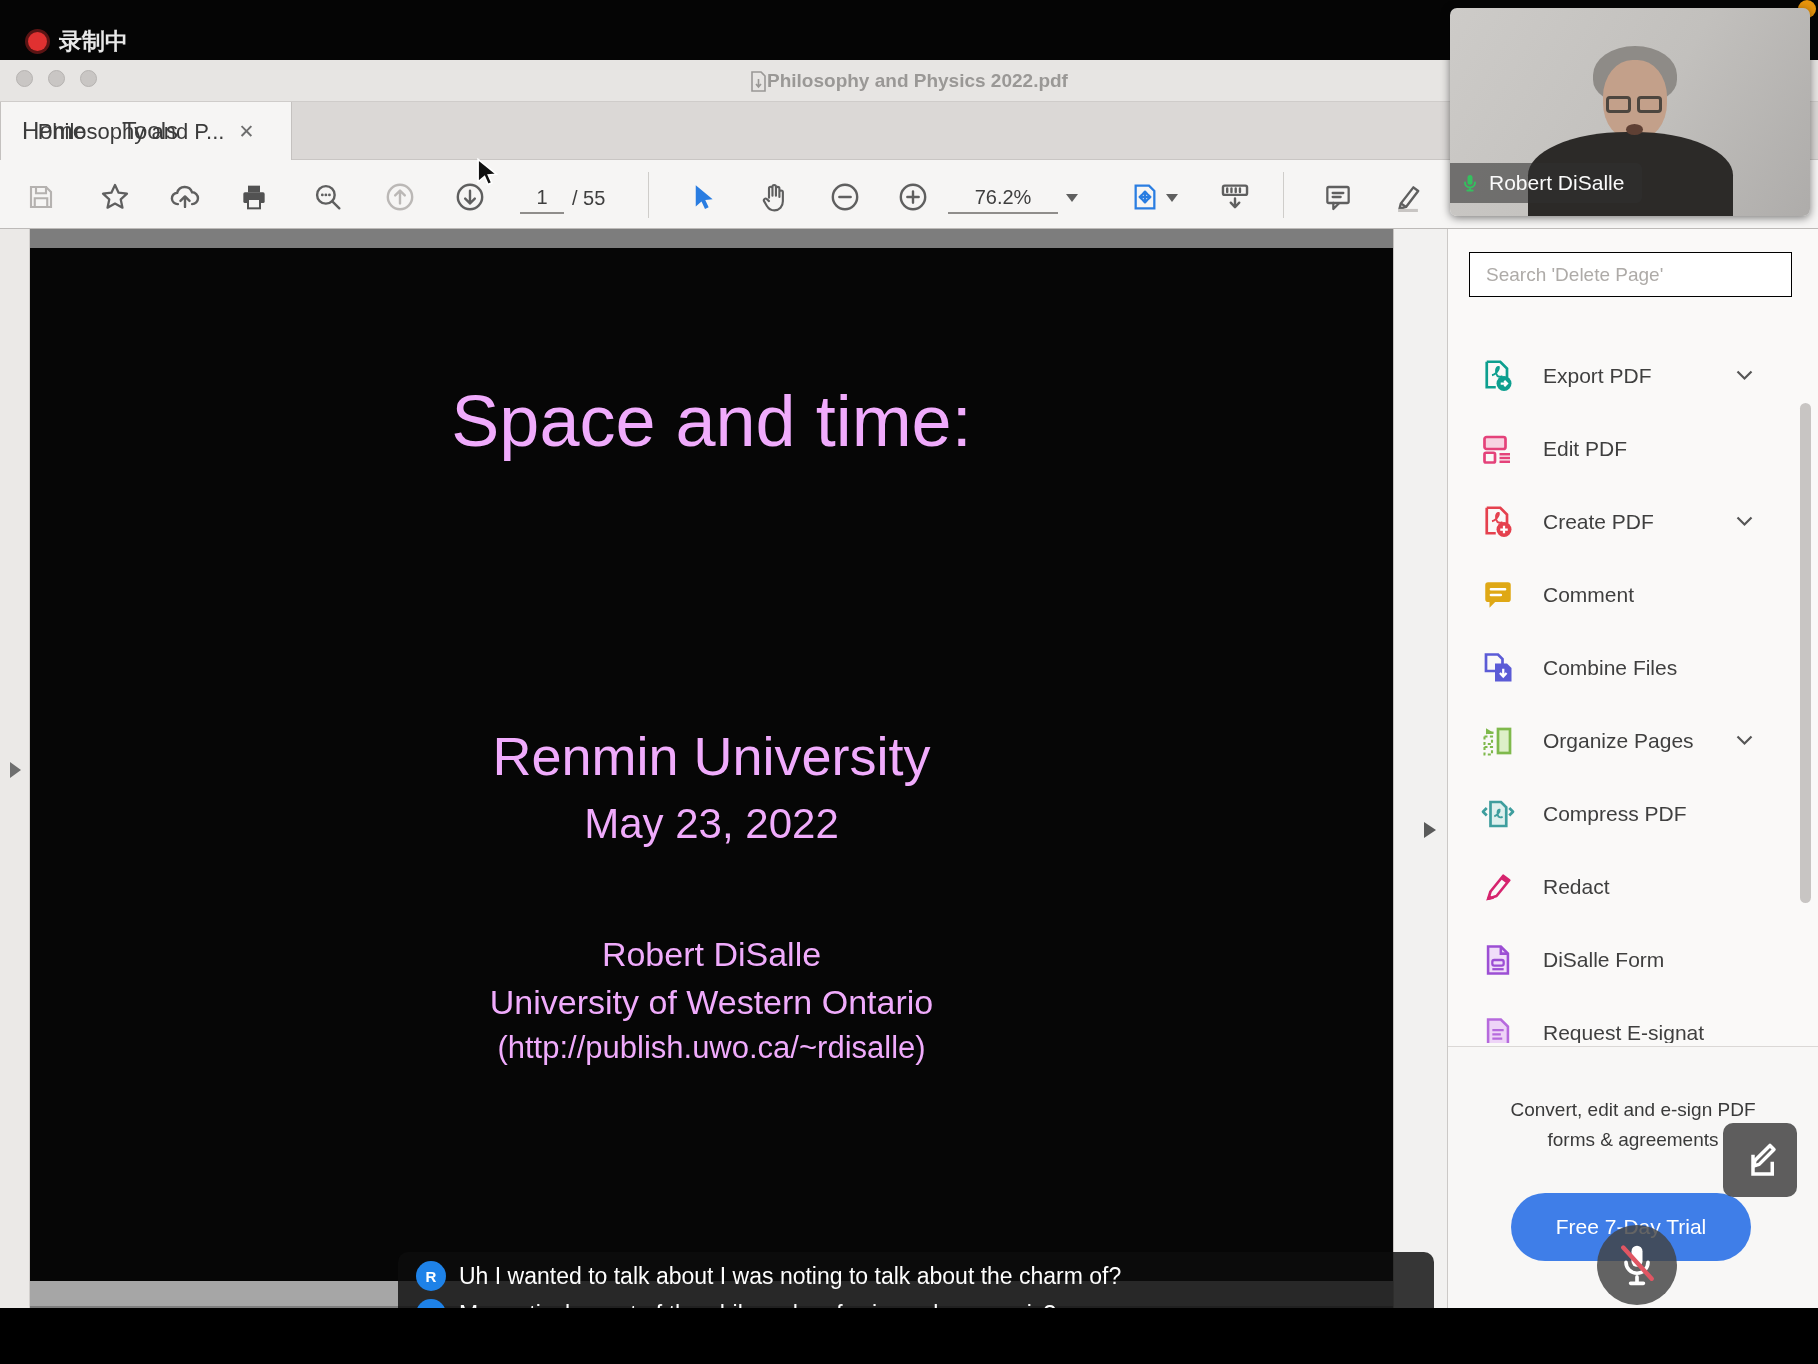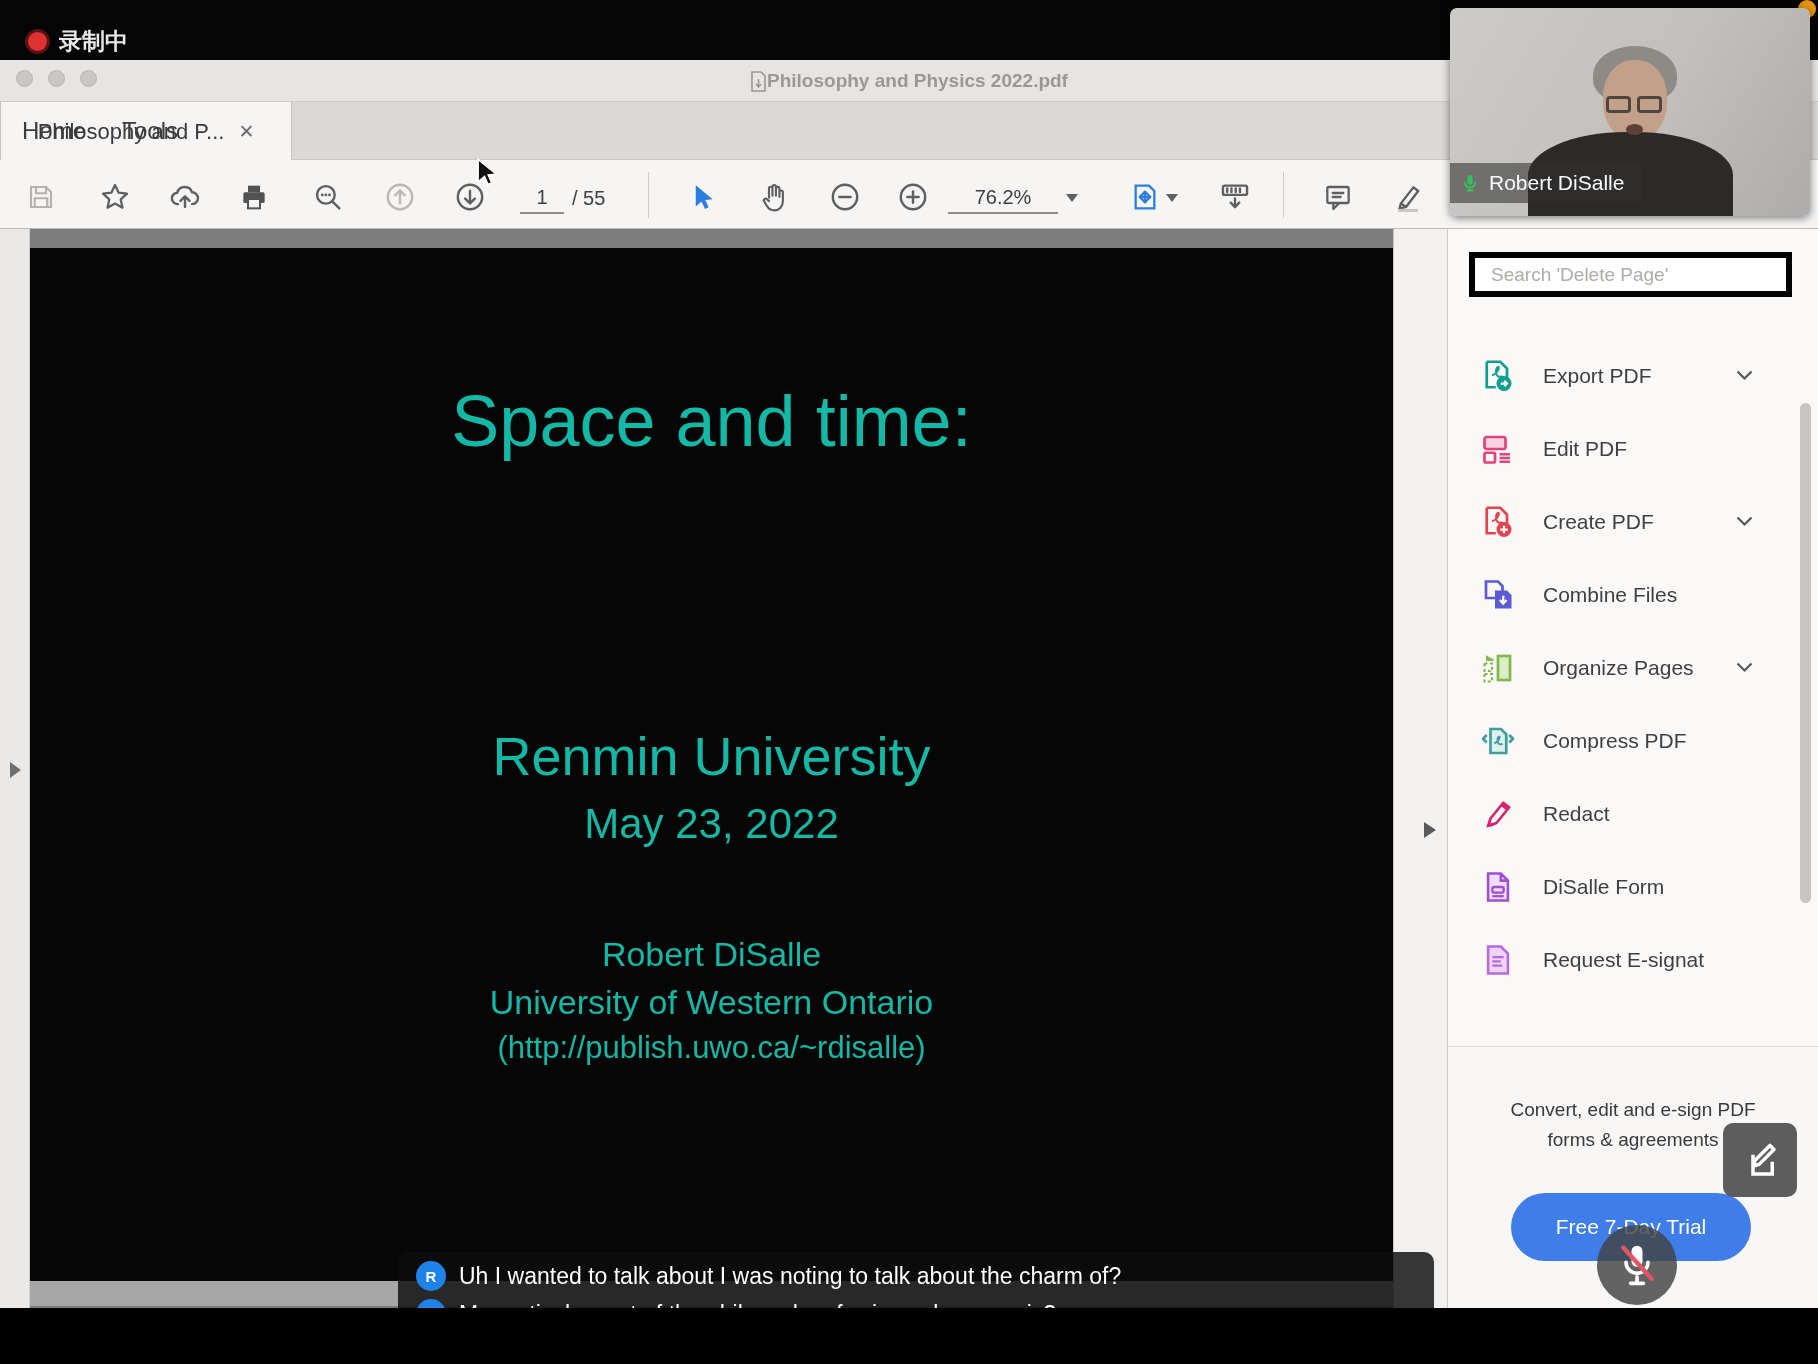--- a/index.html
+++ b/index.html
@@ -38,28 +38,28 @@
   #page-num-box { left:520px; top:22px; width:44px; height:32px; text-align:center; font-size:20px; color:#3f3f3f; border-bottom:2px solid #8f8d8b; line-height:30px; }
   #page-total { left:572px; top:22px; width:70px; font-size:20px; color:#3f3f3f; line-height:32px; }
   #zoom-box { left:948px; top:22px; width:110px; text-align:center; font-size:20px; color:#3f3f3f; border-bottom:2px solid #8f8d8b; line-height:30px; height:32px; }
   .caret { position:absolute; top:34px; width:0; height:0; border-left:6px solid transparent; border-right:6px solid transparent; border-top:8px solid #5f5f5f; }
 
   
   #navstrip { left:0; top:169px; width:30px; height:1079px; background:#ebe9e7; border-right:1px solid #d2cfcd; }
   #nav-expand { left:10px; top:702px; width:0; height:0; border-top:8px solid transparent; border-bottom:8px solid transparent; border-left:11px solid #6f6f6f; }
   #docarea { left:30px; top:169px; width:1363px; height:1079px; background:#7d7d7d; }
   #pdf-page { left:0px; top:19px; width:1363px; height:1033px; background:#060606; }
-  .slide-line { position:absolute; left:0; width:100%; text-align:center; color:#14b8a6; }
+  .slide-line { position:absolute; left:0; width:100%; text-align:center; color:#f0abfc; }
   #doc-hscroll { left:0px; top:1052px; width:1363px; height:25px; background:#a6a6a6; }
   #scrollgutter { left:1393px; top:169px; width:54px; height:1079px; background:#f2f1f0; border-left:1px solid #c8c5c3; }
   #pane-toggle { left:30px; top:593px; width:0; height:0; border-top:8px solid transparent; border-bottom:8px solid transparent; border-left:12px solid #5a5a5a; }
 
   
   #sidebar { left:1447px; top:169px; width:371px; height:1079px; background:#faf9f8; border-left:1px solid #ccc9c7; }
-  #search-box { left:21px; top:23px; width:323px; height:45px; background:#fff; border:6px solid #000000; font-size:19px; color:#57554f; padding:0 16px; }
+  #search-box { left:21px; top:23px; width:323px; height:45px; background:#fff; border:1px solid #000000; font-size:19px; color:#57554f; padding:0 16px; }
   #search-box::placeholder { color:#aeaba8; }
   #tool-list { left:0; top:110px; width:100%; height:704px; overflow:hidden; }
   .tool-row { position:relative; height:73px; display:flex; align-items:center; padding-left:31px; cursor:default; }
   .tool-icon { width:38px; height:38px; display:flex; align-items:center; justify-content:center; }
   .tool-label { margin-left:26px; font-size:21px; color:#3f3f3f; }
   .tool-chevron { position:absolute; left:288px; top:31px; }
   #panel-scrollthumb { left:352px; top:174px; width:11px; height:500px; border-radius:6px; background:#c8c5c3; }
   #promo { left:0; top:817px; width:100%; height:262px; background:#f8f7f6; border-top:1px solid #dbd8d6; }
   .promo-line { position:absolute; left:0; width:100%; text-align:center; font-size:19px; color:#3a3a3a; }
   #trial-btn { left:63px; top:146px; width:240px; height:68px; border-radius:34px; background:#3f7ee8; border:none; color:#fff; font-size:21px; font-family:inherit; }
@@ -294,20 +294,29 @@
         </span>
         <span class="tool-label">Create PDF</span>
         <span class="tool-chevron">
             <svg width="17" height="11" viewBox="0 0 17 11" fill="none" stroke="#565656" stroke-width="2.2">
               <path d="M1.5 1.5l7 7 7-7"></path>
             </svg>
           </span>
       </div>
       <div class="tool-row">
         <span class="tool-icon">
+          <svg width="34" height="34" viewBox="0 0 24 24">
+              <path d="M3 5a2 2 0 012-2h14a2 2 0 012 2v10a2 2 0 01-2 2H10l-4 4v-4H5a2 2 0 01-2-2z" fill="#dfa815"></path>
+              <path d="M7 8h10M7 12h7" stroke="#fff" stroke-width="1.8" stroke-linecap="round"></path>
+            </svg>
+        </span>
+        <span class="tool-label">Comment</span>
+      </div>
+      <div class="tool-row">
+        <span class="tool-icon">
           <svg width="36" height="36" viewBox="0 0 24 24">
               <path d="M4 3h8l3 3v8H4z" fill="none" stroke="#5b5bd6" stroke-width="1.8"></path>
               <path d="M10 9h8l3 3v9H10z" fill="#5b5bd6"></path>
               <path d="M15.5 12.5v5m-2.2-2.2l2.2 2.4 2.2-2.4" stroke="#fff" stroke-width="1.5" fill="none"></path>
             </svg>
         </span>
         <span class="tool-label">Combine Files</span>
       </div>
       <div class="tool-row">
         <span class="tool-icon">

